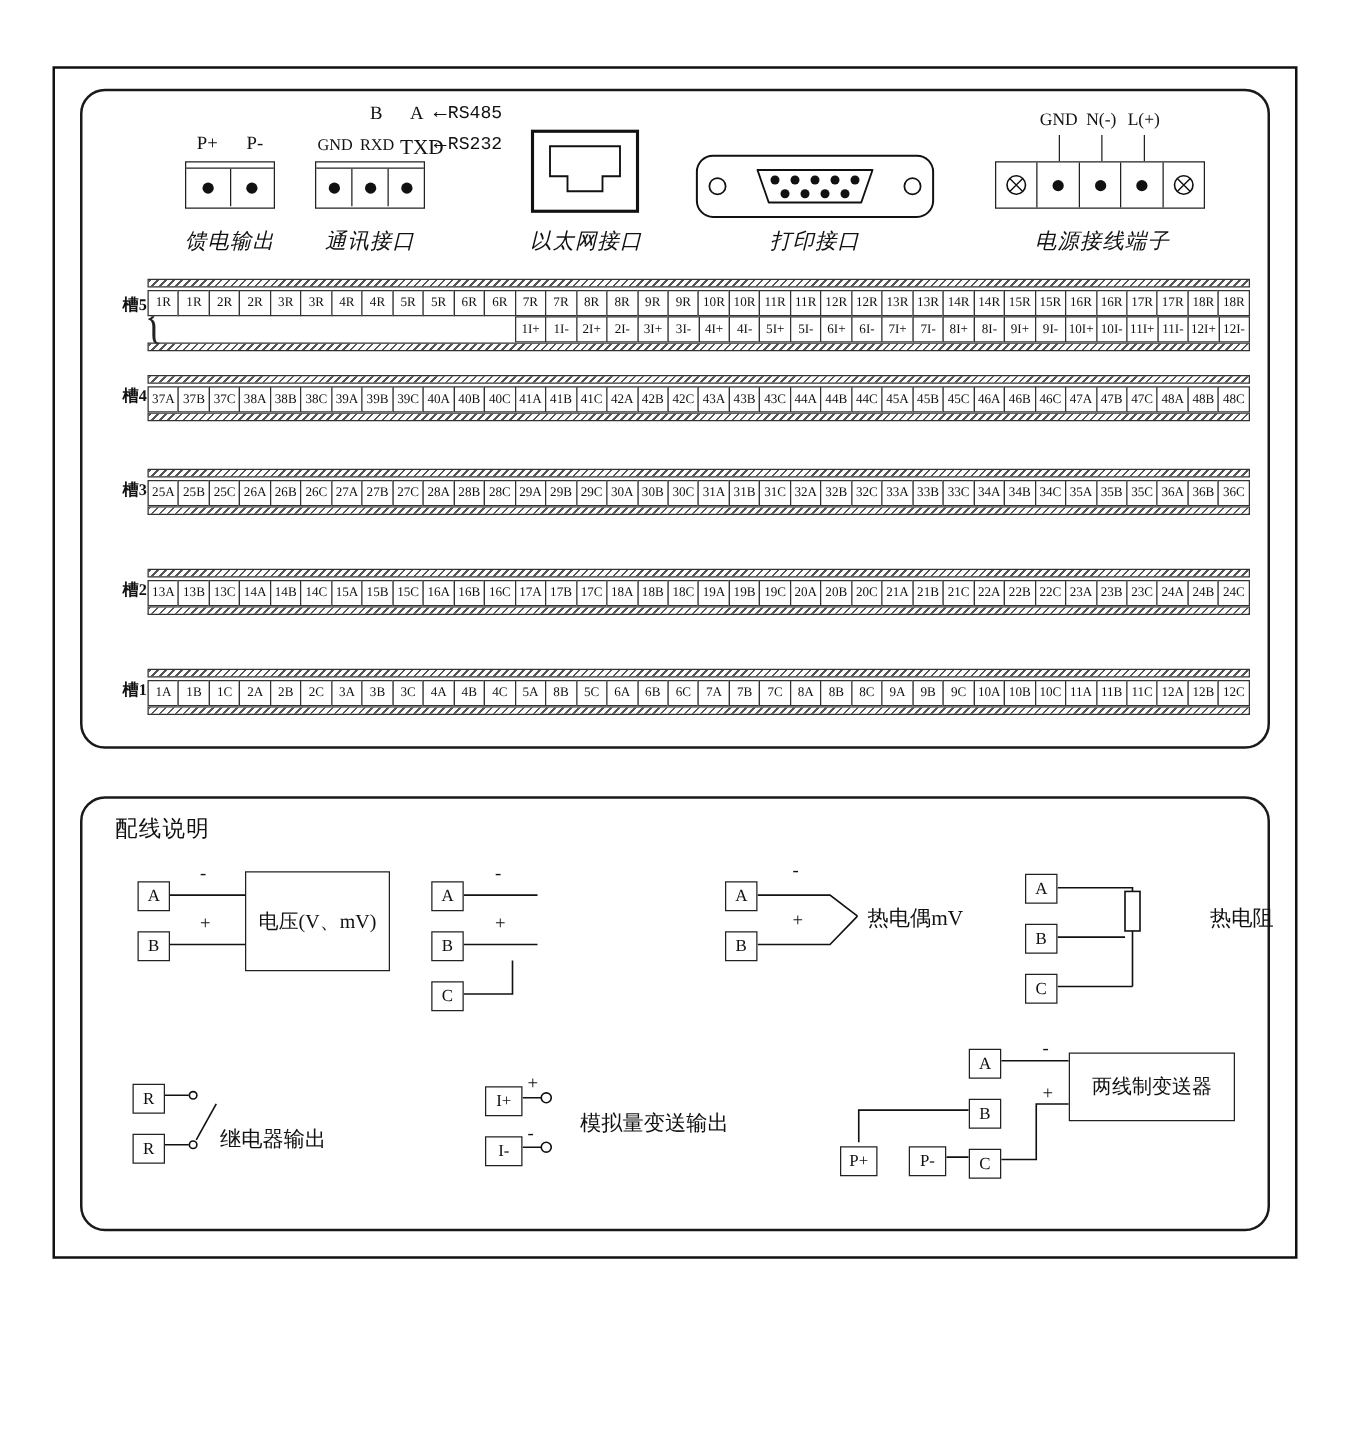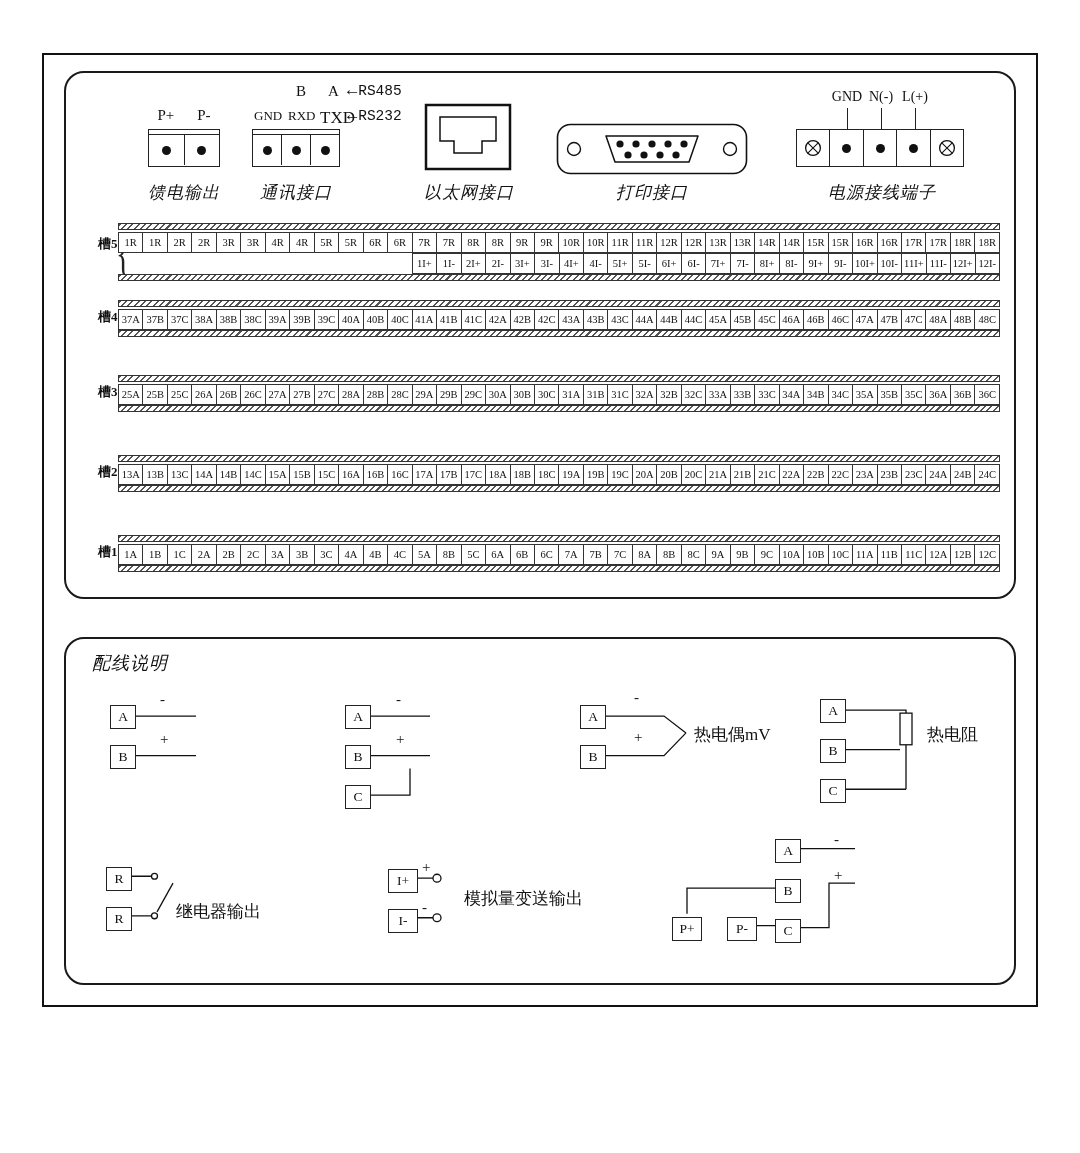--- a/index.html
+++ b/index.html
@@ -72,21 +72,21 @@
   .hatch { height:7px; border:1px solid #333; margin-bottom:2px;
            background:repeating-linear-gradient(135deg,#555 0 1.5px,#fff 1.5px 4.5px); }
   .cells { display:flex; margin-bottom:0; }
   .cells.row2 { width:66.7%; margin-left:auto; }
   .tcell { flex:1 1 0; min-width:0; height:21px; line-height:19px; text-align:center;
            font-size:10.5px; border:1px solid #333; margin-left:-1px; background:#fff;
            white-space:nowrap; overflow:hidden; }
   .tcell:first-child { margin-left:0; }
 
   
-  .wiring-title { position:absolute; left:26px; top:12px; font-size:18px; letter-spacing:1px;font-style:italic; }
+  .wiring-title { position:absolute; left:26px; top:12px; font-size:18px; letter-spacing:1px; }
   .wires { position:absolute; inset:0; width:100%; height:100%; }
   .term { position:absolute; width:26px; height:24px; border:1px solid #222; background:#fff;
           display:flex; align-items:center; justify-content:center; font-size:13.5px; z-index:2; }
   .termw { width:30px; }
   .wbox { position:absolute; border:1px solid #222; background:#fff; display:flex;
           align-items:center; justify-content:center; font-size:16px; text-align:center;
           white-space:nowrap; z-index:2; }
   .sign { position:absolute; font-size:15px; z-index:2; }
   .wlabel { position:absolute; font-size:17px; white-space:nowrap; z-index:2; }
 </style>
@@ -491,51 +491,53 @@
           <circle cx="371" cy="242" r="4"></circle>
           <circle cx="371" cy="282" r="4"></circle>
           <path d="M735,212 H789 M735,292 H763 V247 H789 M691,290 H709 M621,278 V252 H709"></path>
         </g>
       </svg>
 
       <div class="term" style="left:44px;top:66px">A</div>
       <div class="term" style="left:44px;top:106px">B</div>
       <div class="sign" style="left:94px;top:52px">-</div>
       <div class="sign" style="left:94px;top:92px">+</div>
+      <div class="wbox" style="left:130px;top:58px;width:116px;height:80px">电压(V、mV)</div>
 
       <div class="term" style="left:279px;top:66px">A</div>
       <div class="term" style="left:279px;top:106px">B</div>
       <div class="term" style="left:279px;top:146px">C</div>
       <div class="sign" style="left:330px;top:52px">-</div>
       <div class="sign" style="left:330px;top:92px">+</div>
 
       <div class="term" style="left:514px;top:66px">A</div>
       <div class="term" style="left:514px;top:106px">B</div>
       <div class="sign" style="left:568px;top:50px">-</div>
       <div class="sign" style="left:568px;top:90px">+</div>
       <div class="wlabel" style="left:628px;top:84px">热电偶mV</div>
 
       <div class="term" style="left:754px;top:60px">A</div>
       <div class="term" style="left:754px;top:100px">B</div>
       <div class="term" style="left:754px;top:140px">C</div>
-      <div class="wlabel" style="left:861px;top:84px">热电阻</div>
+      <div class="wlabel" style="left:902px;top:84px">热电阻</div>
 
       <div class="term" style="left:40px;top:228px">R</div>
       <div class="term" style="left:40px;top:268px">R</div>
       <div class="wlabel" style="left:110px;top:261px">继电器输出</div>
 
       <div class="term termw" style="left:322px;top:230px">I+</div>
       <div class="term termw" style="left:322px;top:270px">I-</div>
       <div class="sign" style="left:356px;top:220px">+</div>
       <div class="sign" style="left:356px;top:260px">-</div>
       <div class="wlabel" style="left:398px;top:248px">模拟量变送输出</div>
 
       <div class="term" style="left:709px;top:200px">A</div>
       <div class="term" style="left:709px;top:240px">B</div>
       <div class="term" style="left:709px;top:280px">C</div>
       <div class="term termw" style="left:606px;top:278px">P+</div>
       <div class="term termw" style="left:661px;top:278px">P-</div>
       <div class="sign" style="left:768px;top:192px">-</div>
       <div class="sign" style="left:768px;top:228px">+</div>
+      <div class="wbox" style="left:789px;top:203px;width:133px;height:55px">两线制变送器</div>
 
     </div>
   </div>
 </div>
 
 </body></html>

